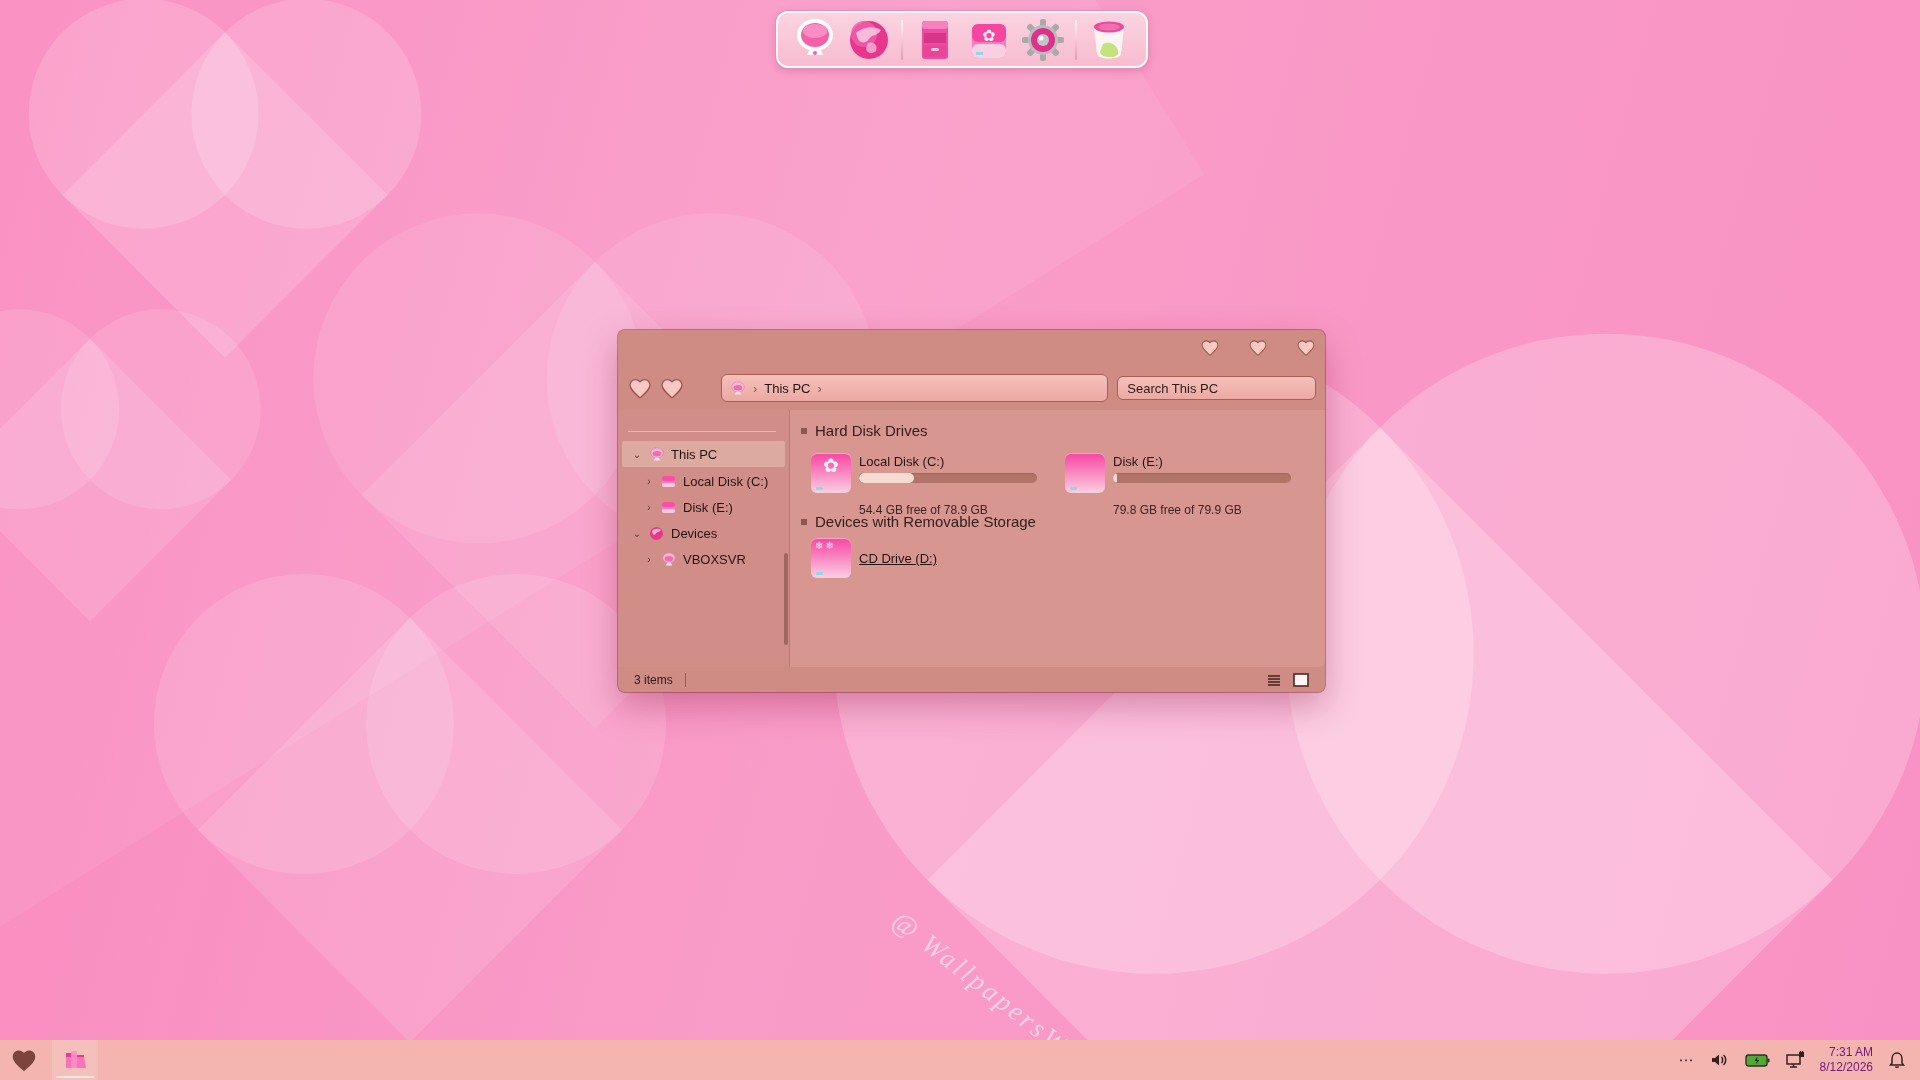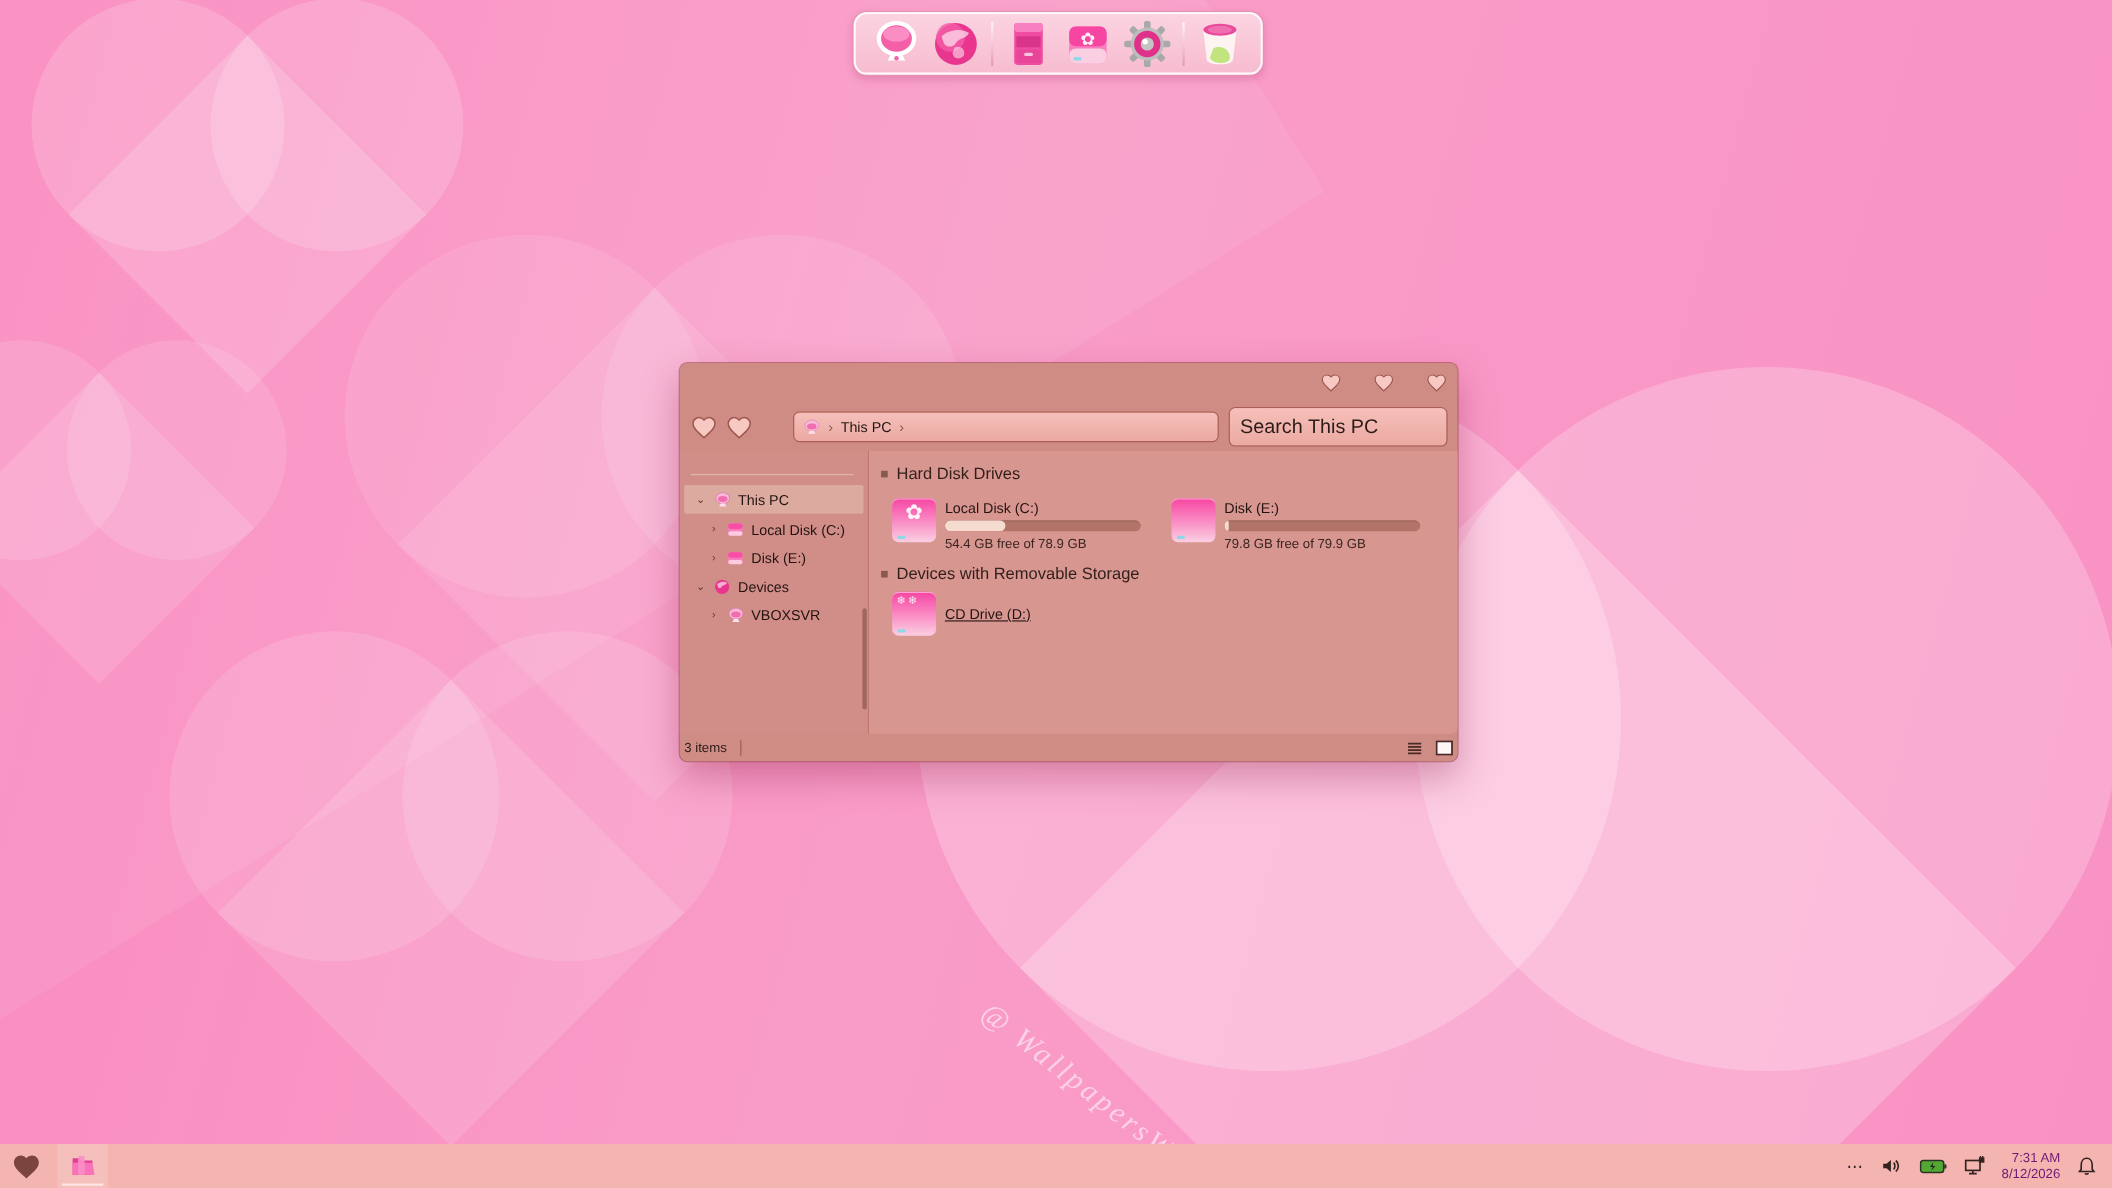--- a/index.html
+++ b/index.html
@@ -30,23 +30,23 @@
   .caption { position:absolute; right:8px; top:6px; display:flex; gap:26px; }
   .cap-btn { width:22px; height:22px; display:flex; align-items:center; justify-content:center; cursor:pointer; }
   .toolbar { position:relative; height:44px; display:flex; align-items:center; padding:0 9px; }
   .navbtns { display:flex; gap:6px; width:64px; }
   .navbtn { width:26px; height:24px; display:flex; align-items:center; justify-content:center; cursor:pointer; }
   .addrbar { width:388px; height:28px; margin-left:30px; border-radius:6px;
     background:linear-gradient(180deg,#f6c0ba 0%,#eba9a2 100%); border:1px solid #a85d55;
     display:flex; align-items:center; padding:0 8px; gap:7px; }
   .crumb-sep { color:#8b5a52; font-size:13px; }
   .crumb { font-size:13px; color:#241411; }
-  .searchbox { width:199px; height:36px; margin-left:9px; border-radius:6px;
+  .searchbox { width:199px; height:24px; margin-left:9px; border-radius:6px;
     background:linear-gradient(180deg,#f6c0ba 0%,#eba9a2 100%); border:1px solid #a85d55;
-    display:flex; align-items:center; padding:0 9px; font-size:18px; color:#2c1c18; }
+    display:flex; align-items:center; padding:0 9px; font-size:13px; color:#2c1c18; }
 
   .winbody { position:absolute; top:80px; left:0; right:0; bottom:25px; display:flex; }
   .navpane { position:relative; width:172px; background:#d18e88; border-right:1px solid rgba(165,90,82,.45); }
   .nav-topline { position:absolute; left:10px; right:13px; top:21px; height:1px; background:rgba(255,255,255,.38); }
   .tree { position:absolute; top:31px; left:0; right:0; }
   .trow { position:relative; height:26px; display:flex; align-items:center; font-size:13px; color:#241411; cursor:pointer; }
   .trow.sel { background:#dcaa9f; border-radius:2px; margin:0 4px; padding-right:0; }
   .trow .chev { width:10px; text-align:center; font-size:10px; color:#5e3a33; margin-left:14px; }
   .trow.ind .chev { margin-left:26px; }
   .trow.sel .chev { margin-left:10px; }
@@ -62,25 +62,25 @@
     background:linear-gradient(180deg,#f646a2 0%,#f97dbd 42%,#fbcfe2 100%);
     box-shadow:inset 0 1px 0 rgba(255,255,255,.5); }
   .drv .flower { position:absolute; top:1px; left:0; right:0; text-align:center; color:rgba(255,255,255,.92); font-size:19px; }
   .drv .spark { position:absolute; top:2px; left:4px; color:rgba(255,255,255,.85); font-size:10px; letter-spacing:2px; }
   .drv::after { content:""; position:absolute; left:5px; bottom:3px; width:7px; height:3px; background:#8fd8e8; border-radius:1px; }
   .tinfo { margin-left:8px; padding-top:1px; }
   .tname { font-size:13px; color:#241411; }
   .tbar { width:178px; height:10px; margin-top:4px; border-radius:5px; background:#b27468; overflow:hidden;
     box-shadow:inset 0 1px 1px rgba(0,0,0,.12); }
   .tbar-fill { height:100%; border-radius:5px; background:#f5dbd0; }
-  .tfree { font-size:12px; color:#3a2520; margin-top:4px; }
+  .tfree { font-size:12px; color:#3a2520; margin-top:20px; }
   .tname-only { font-size:13px; color:#241411; align-self:center; margin-left:8px;text-decoration:underline; }
 
   .statusbar { position:absolute; left:0; right:0; bottom:0; height:25px; display:flex; align-items:center;
-    font-size:12px; color:#2b1a16; padding:0 4px; }
+    font-size:12px; color:#2b1a16; padding:0 16px; }
   .st-div { width:1px; height:14px; background:rgba(90,40,34,.5); margin-left:12px; }
   .viewbtns { margin-left:auto; display:flex; gap:12px; align-items:center; }
   .vbtn { cursor:pointer; display:flex; align-items:center; }
 
   
   .taskbar { position:absolute; left:0; bottom:0; width:1920px; height:40px; background:#f4b4b0; display:flex; align-items:center; }
   .startbtn { width:48px; height:40px; display:flex; align-items:center; justify-content:center; cursor:pointer; }
   .taskapp { position:relative; width:46px; height:40px; margin-left:4px; display:flex; align-items:center; justify-content:center;
     background:rgba(255,255,255,.16); cursor:pointer; }
   .taskapp::after { content:""; position:absolute; left:4px; right:4px; bottom:2px; height:2px; background:rgba(255,235,235,.85); border-radius:1px; }

